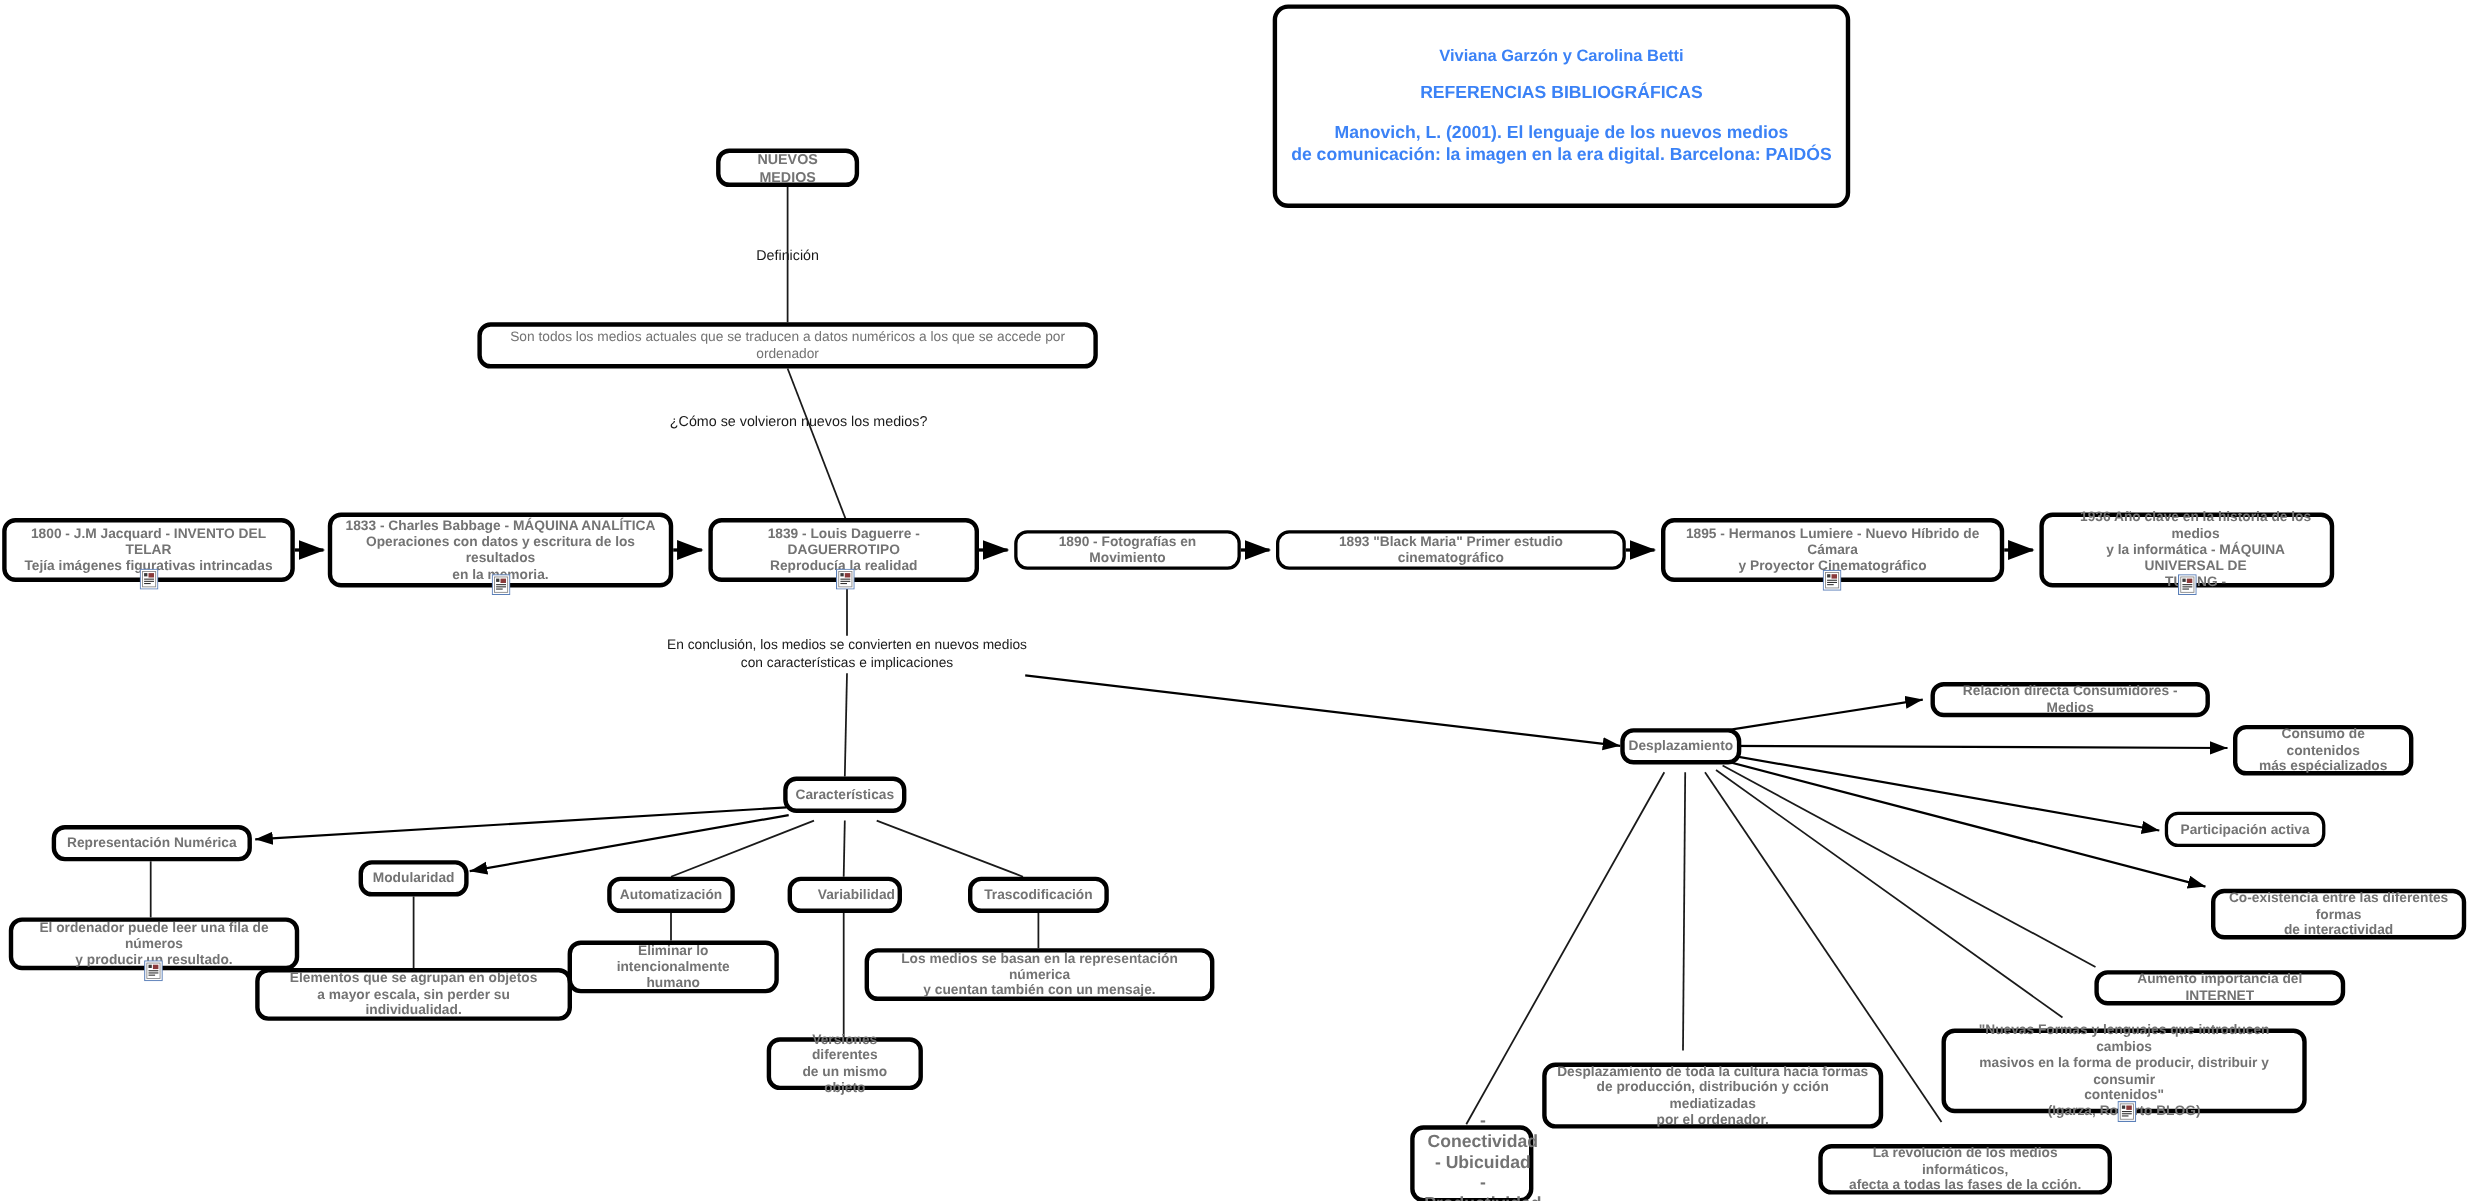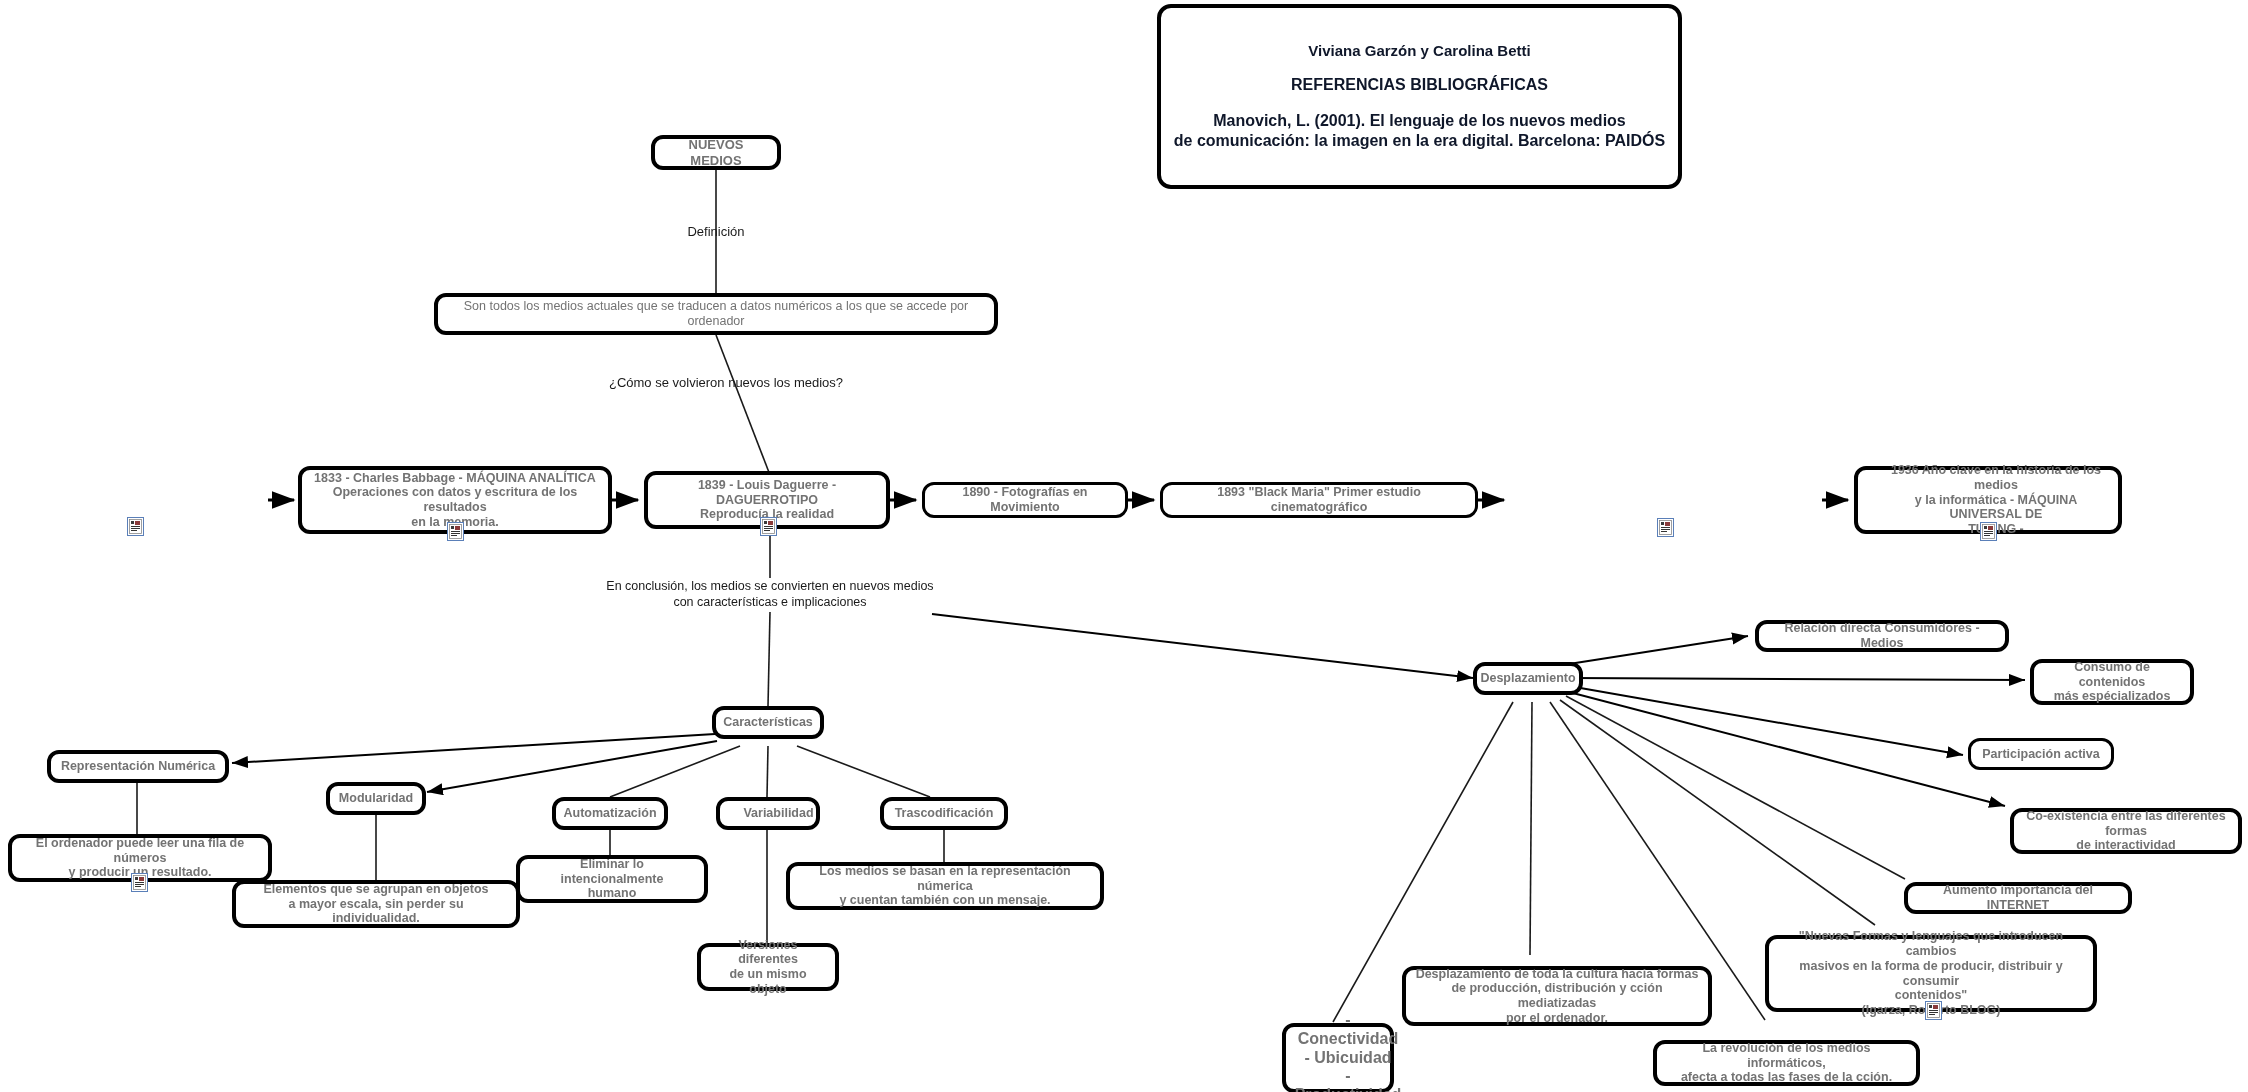--- a/index.html
+++ b/index.html
@@ -46,21 +46,21 @@
     position: absolute;
     box-sizing: border-box;
     background: #ffffff;
     border: 4px solid #000000;
     border-radius: 14px;
     display: flex;
     flex-direction: column;
     align-items: center;
     justify-content: center;
     text-align: center;
-    color: #0f172a;
+    color: #3b82f6;
     z-index: 3;
     padding: 6px 10px;
   }
   .ref-line {
     font-weight: bold;
     white-space: pre-line;
     line-height: 1.25;
   }
   .ref-l1 { font-size: 15px; margin-bottom: 14px; }
   .ref-l2 { font-size: 16px; margin-bottom: 16px; }
@@ -147,34 +147,42 @@
   </div>
 
   <div class="edge-label" style="left:646px; top:224px; width:140px; font-size:13px;">Definición</div>
 
   <div class="node" style="left:434px; top:293px; width:564px; height:42px; font-size:12.5px; font-weight:normal;">
     <span>Son todos los medios actuales que se traducen a datos numéricos a los que se accede por ordenador</span>
   </div>
 
   <div class="edge-label" style="left:576px; top:375px; width:300px; font-size:13px;">¿Cómo se volvieron nuevos los medios?</div>
 
+  <div class="node" style="left:2px; top:471px; width:266px; height:58px; font-size:12.5px;">
+    <span>1800 - J.M Jacquard - INVENTO DEL TELAR
+Tejía imágenes figurativas intrincadas</span>
+  </div>
   <div class="node" style="left:298px; top:466px; width:314px; height:68px; font-size:12.5px;">
     <span>1833 - Charles Babbage - MÁQUINA ANALÍTICA
 Operaciones con datos y escritura de los resultados
 en la memoria.</span>
   </div>
   <div class="node" style="left:644px; top:471px; width:246px; height:58px; font-size:12.5px;">
     <span>1839 - Louis Daguerre - DAGUERROTIPO
 Reproducía la realidad</span>
   </div>
   <div class="node thin" style="left:922px; top:482px; width:206px; height:36px; font-size:12.5px;">
     <span>1890 - Fotografías en Movimiento</span>
   </div>
   <div class="node thin" style="left:1160px; top:482px; width:318px; height:36px; font-size:12.5px;">
     <span>1893 "Black Maria" Primer estudio cinematográfico</span>
+  </div>
+  <div class="node" style="left:1510px; top:471px; width:312px; height:58px; font-size:12.5px;">
+    <span>1895 - Hermanos Lumiere - Nuevo Híbrido de Cámara
+y Proyector Cinematográfico</span>
   </div>
   <div class="node" style="left:1854px; top:466px; width:268px; height:68px; font-size:12.5px;padding-left:24px;">
     <span>1936 Año clave en la historia de los medios
 y la informática - MÁQUINA UNIVERSAL DE
 TURING -</span>
   </div>
 
   <div class="edge-label" style="left:590px; top:578px; width:360px; font-size:12.5px;">En conclusión, los medios se convierten en nuevos medios
 con características e implicaciones</div>
 

